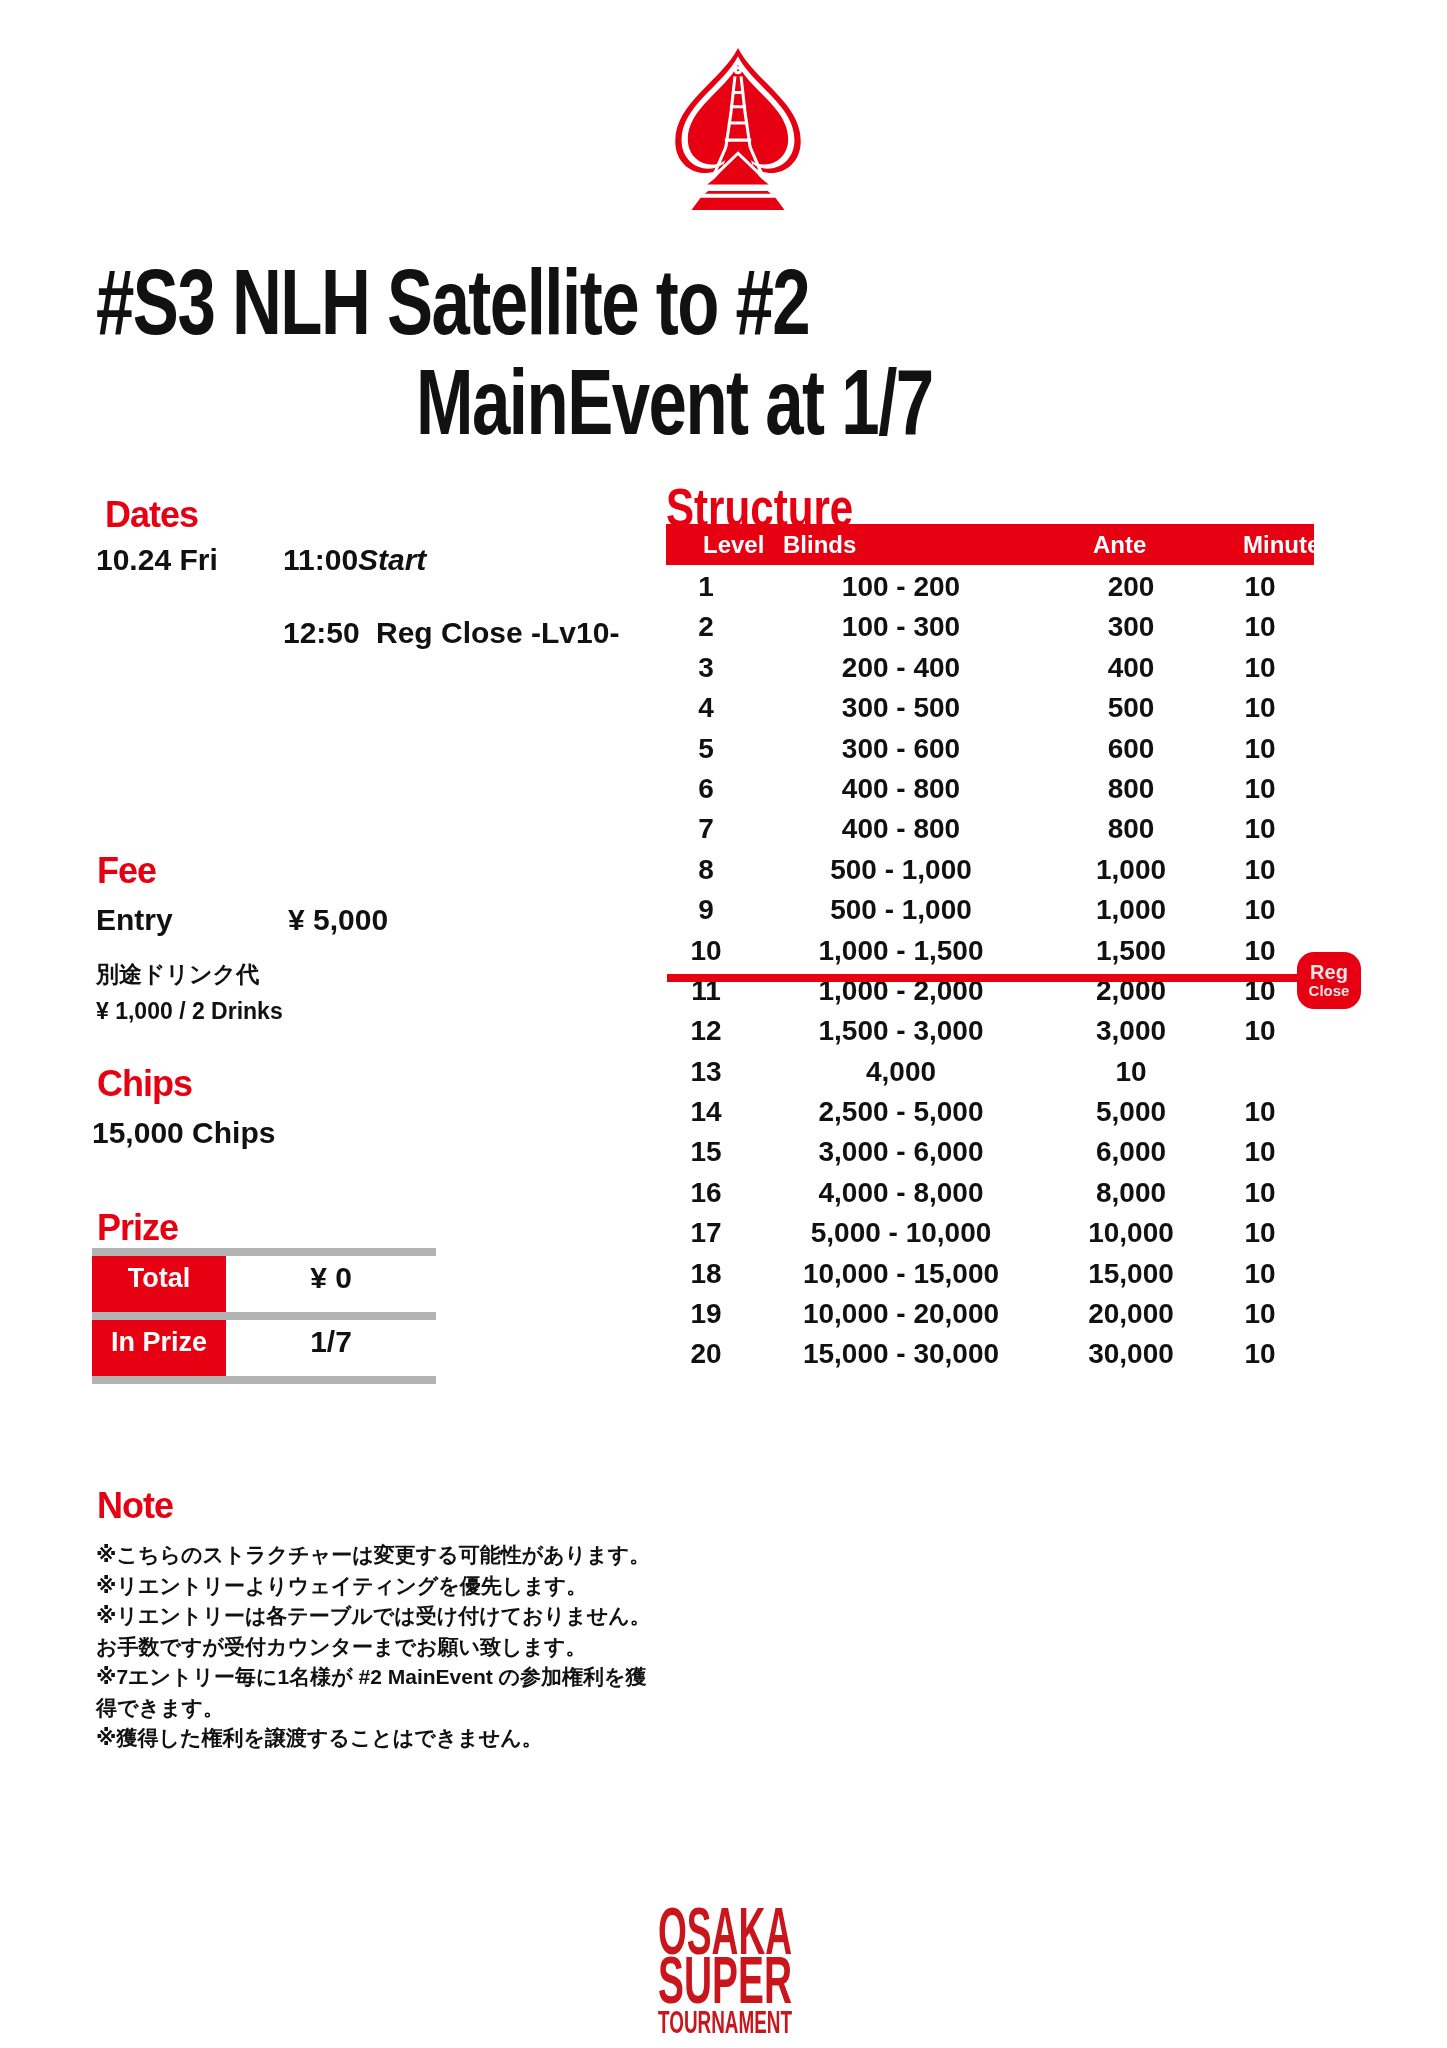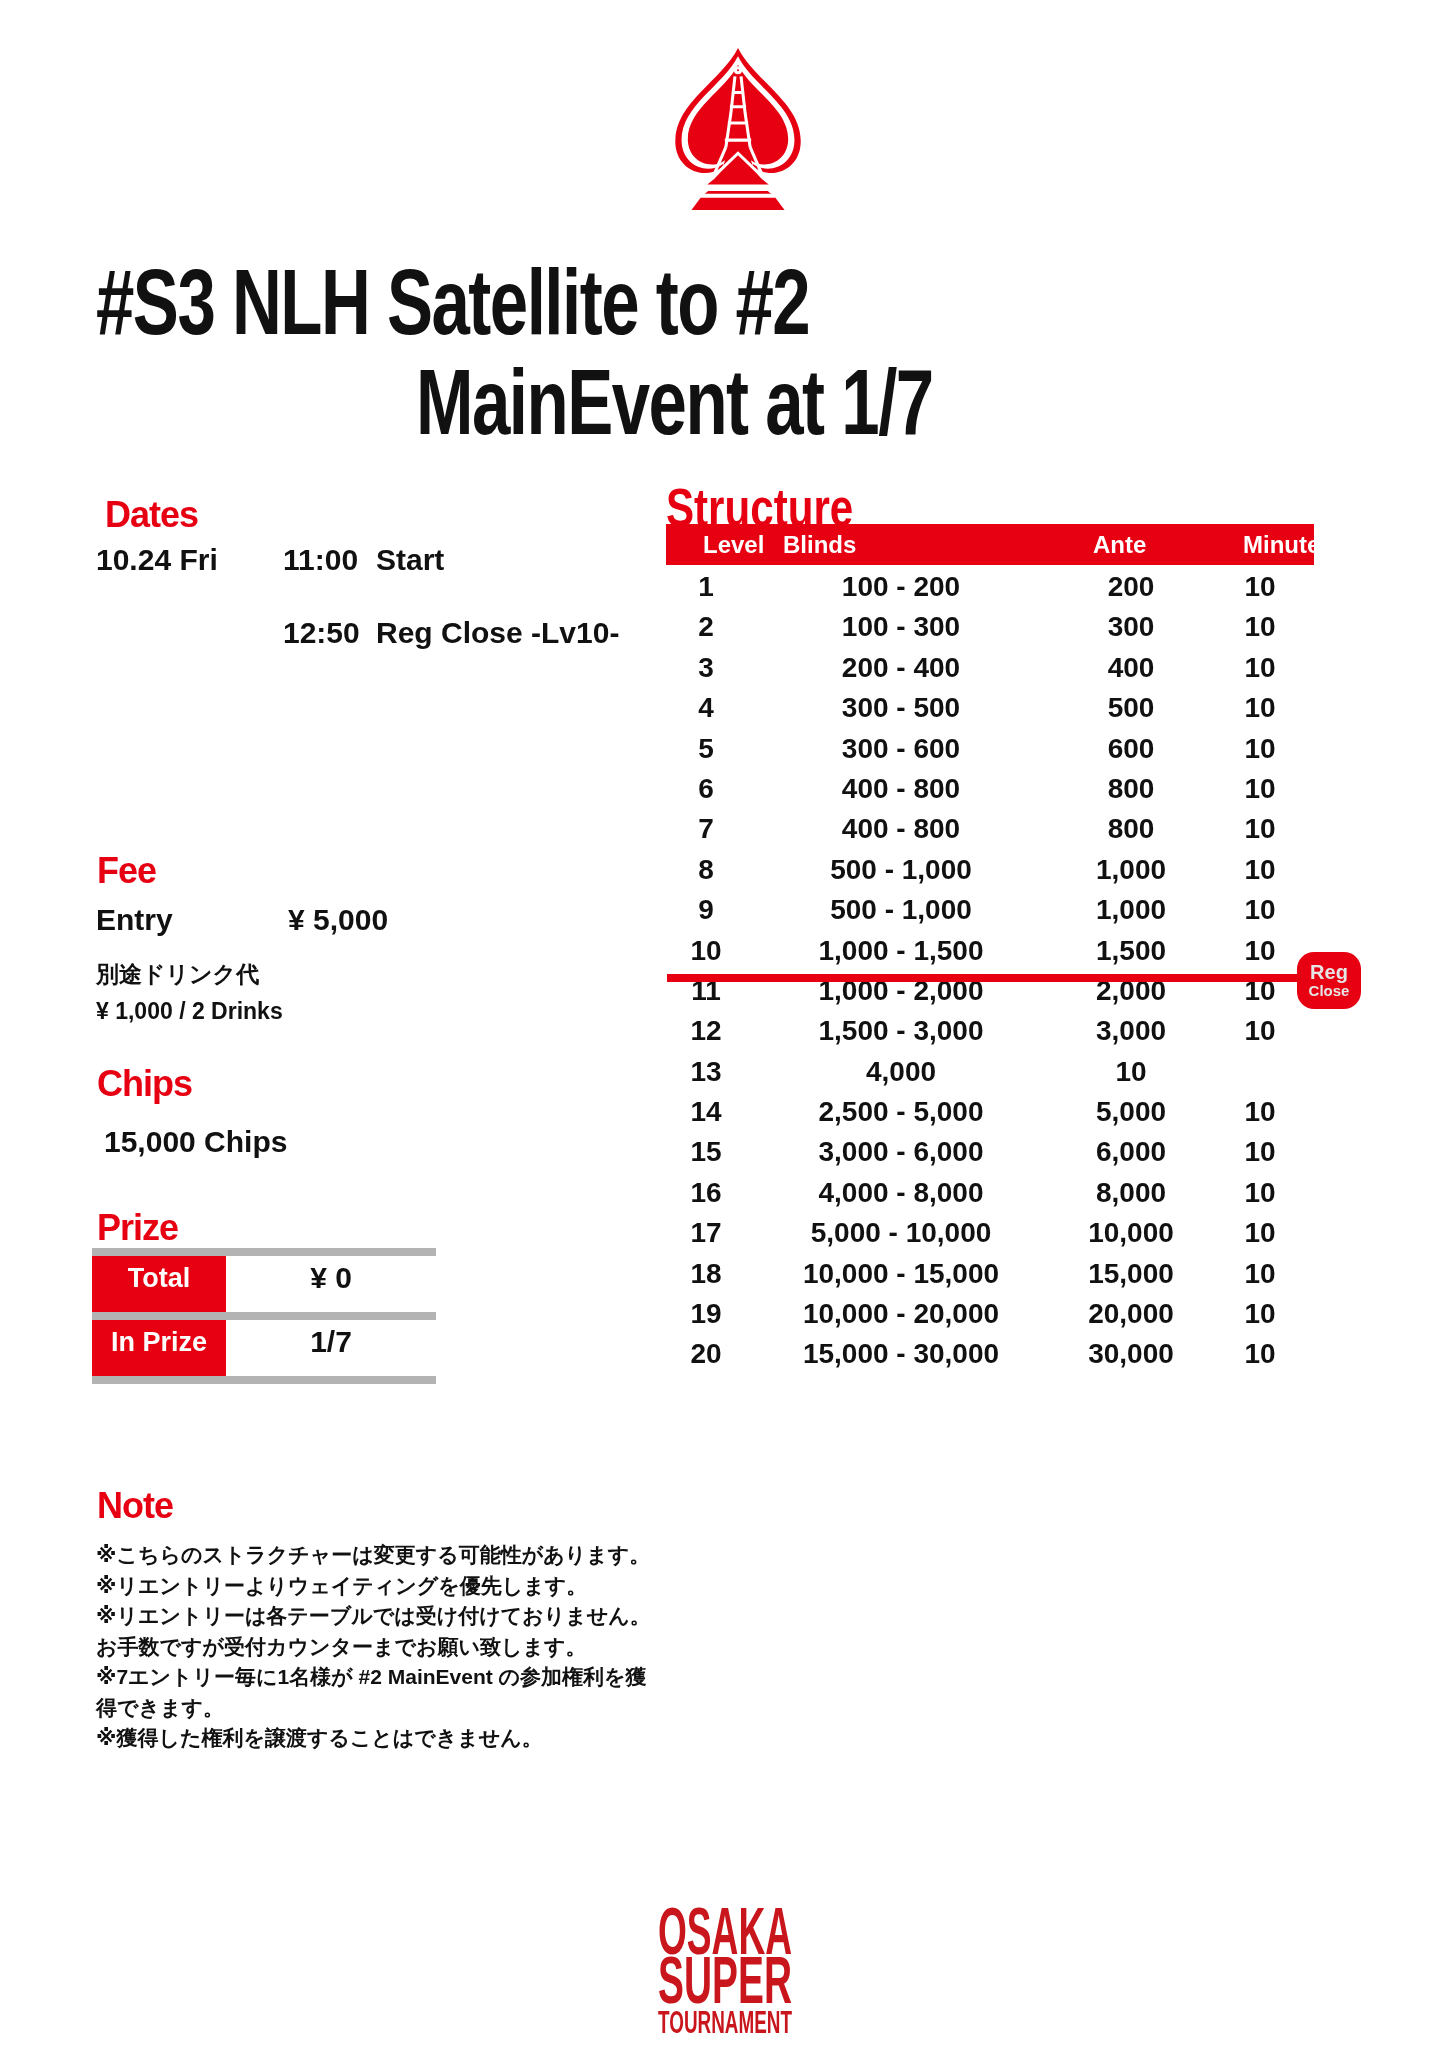--- a/index.html
+++ b/index.html
@@ -94,32 +94,32 @@
   <div class="abs title-line title1">
     <span class="cond">#S3 NLH Satellite to #2</span>
   </div>
   <div class="abs title-line title2">
     <span class="cond">MainEvent at 1/7</span>
   </div>
 
   <div class="abs sec-h" style="left:97px; top:497px;margin-left:8px;">Dates</div>
   <div class="abs body-txt" style="left:96px;  top:543px;">10.24 Fri</div>
   <div class="abs body-txt" style="left:283px; top:543px;">11:00</div>
-  <div class="abs body-txt" style="left:376px; top:543px;">Start</div>
+  <div class="abs body-txt" style="left:358px; top:543px;font-style:italic;">Start</div>
   <div class="abs body-txt" style="left:283px; top:616px;">12:50</div>
   <div class="abs body-txt" style="left:376px; top:616px;">Reg Close -Lv10-</div>
 
   <div class="abs sec-h" style="left:97px; top:853px;">Fee</div>
   <div class="abs body-txt" style="left:96px;  top:903px;">Entry</div>
   <div class="abs body-txt" style="left:288px; top:903px;">¥ 5,000</div>
   <div class="abs body-sm" style="left:96px;  top:962px;">別途ドリンク代</div>
   <div class="abs body-sm" style="left:96px;  top:999px;">¥ 1,000 / 2 Drinks</div>
 
   <div class="abs sec-h" style="left:97px; top:1066px;">Chips</div>
-  <div class="abs body-txt" style="left:104px; top:1116px;margin-top:9px;">15,000 Chips</div>
+  <div class="abs body-txt" style="left:92px; top:1116px;">15,000 Chips</div>
 
   <div class="abs sec-h" style="left:97px; top:1210px;">Prize</div>
   <div class="abs prize-table">
     <div class="pbar"></div>
     <div class="prow">
       <div class="plabel">Total</div>
       <div class="pvalue">¥ 0</div>
     </div>
     <div class="pbar"></div>
     <div class="prow">

